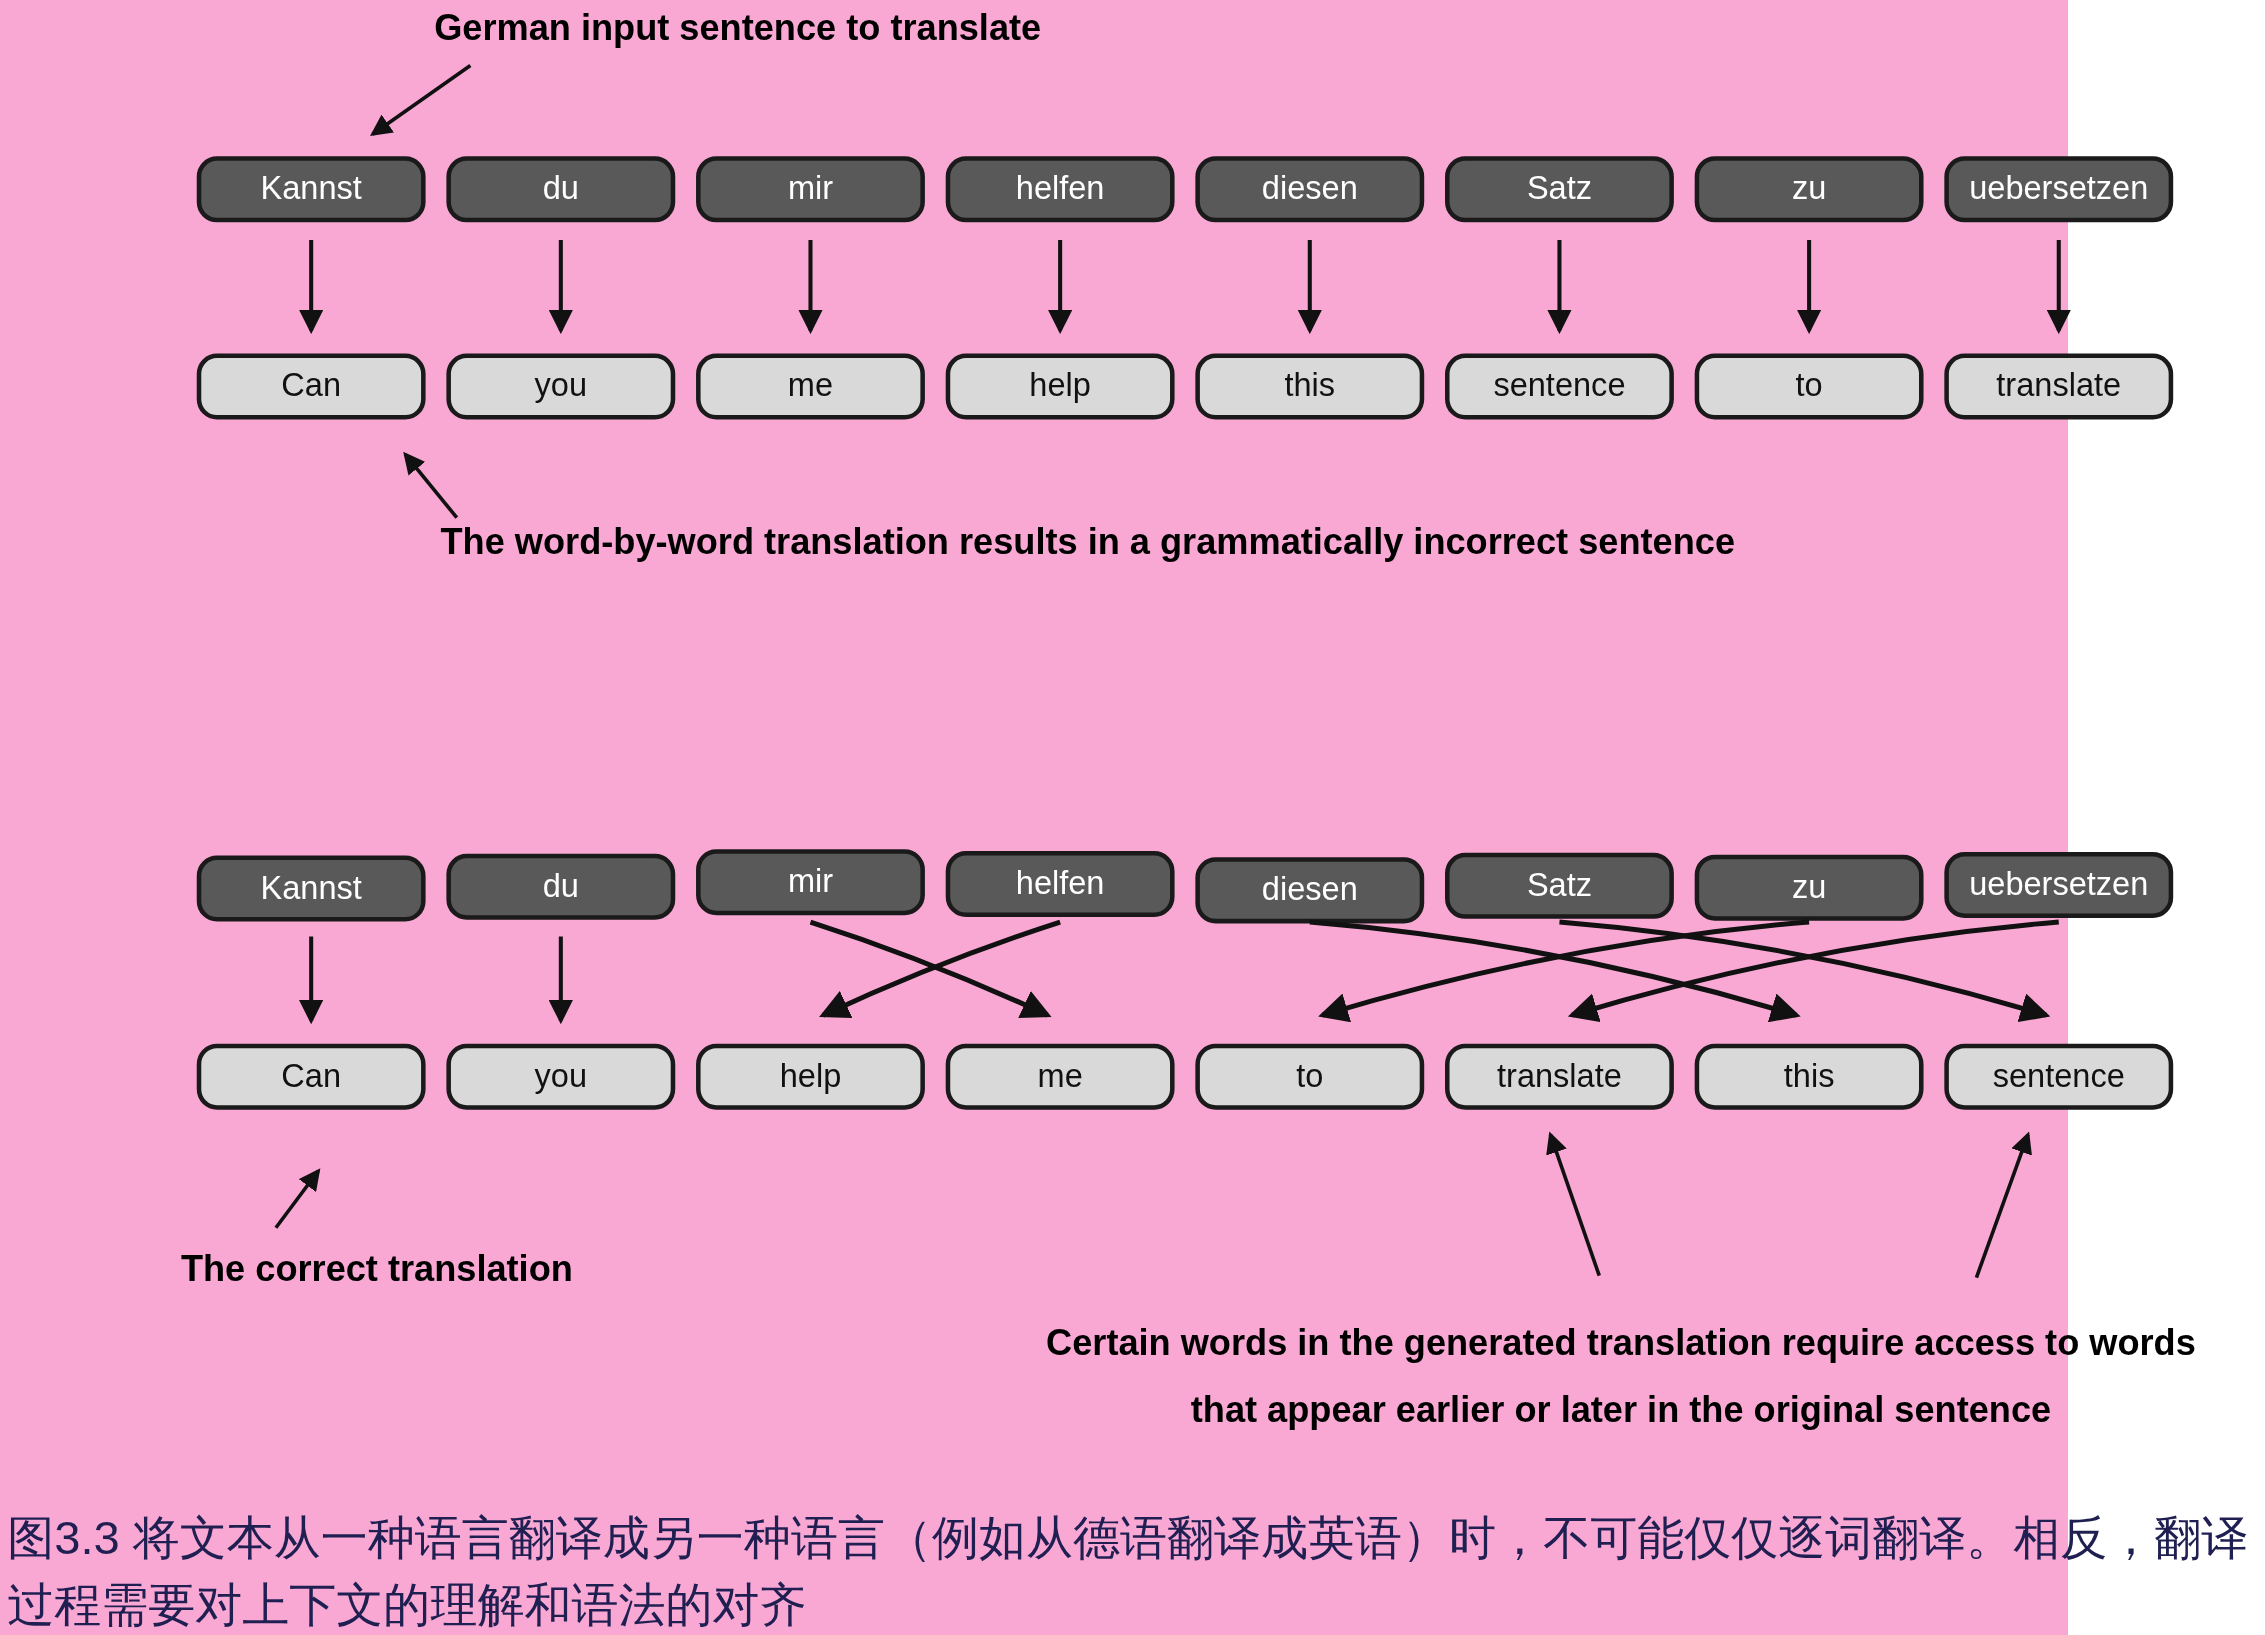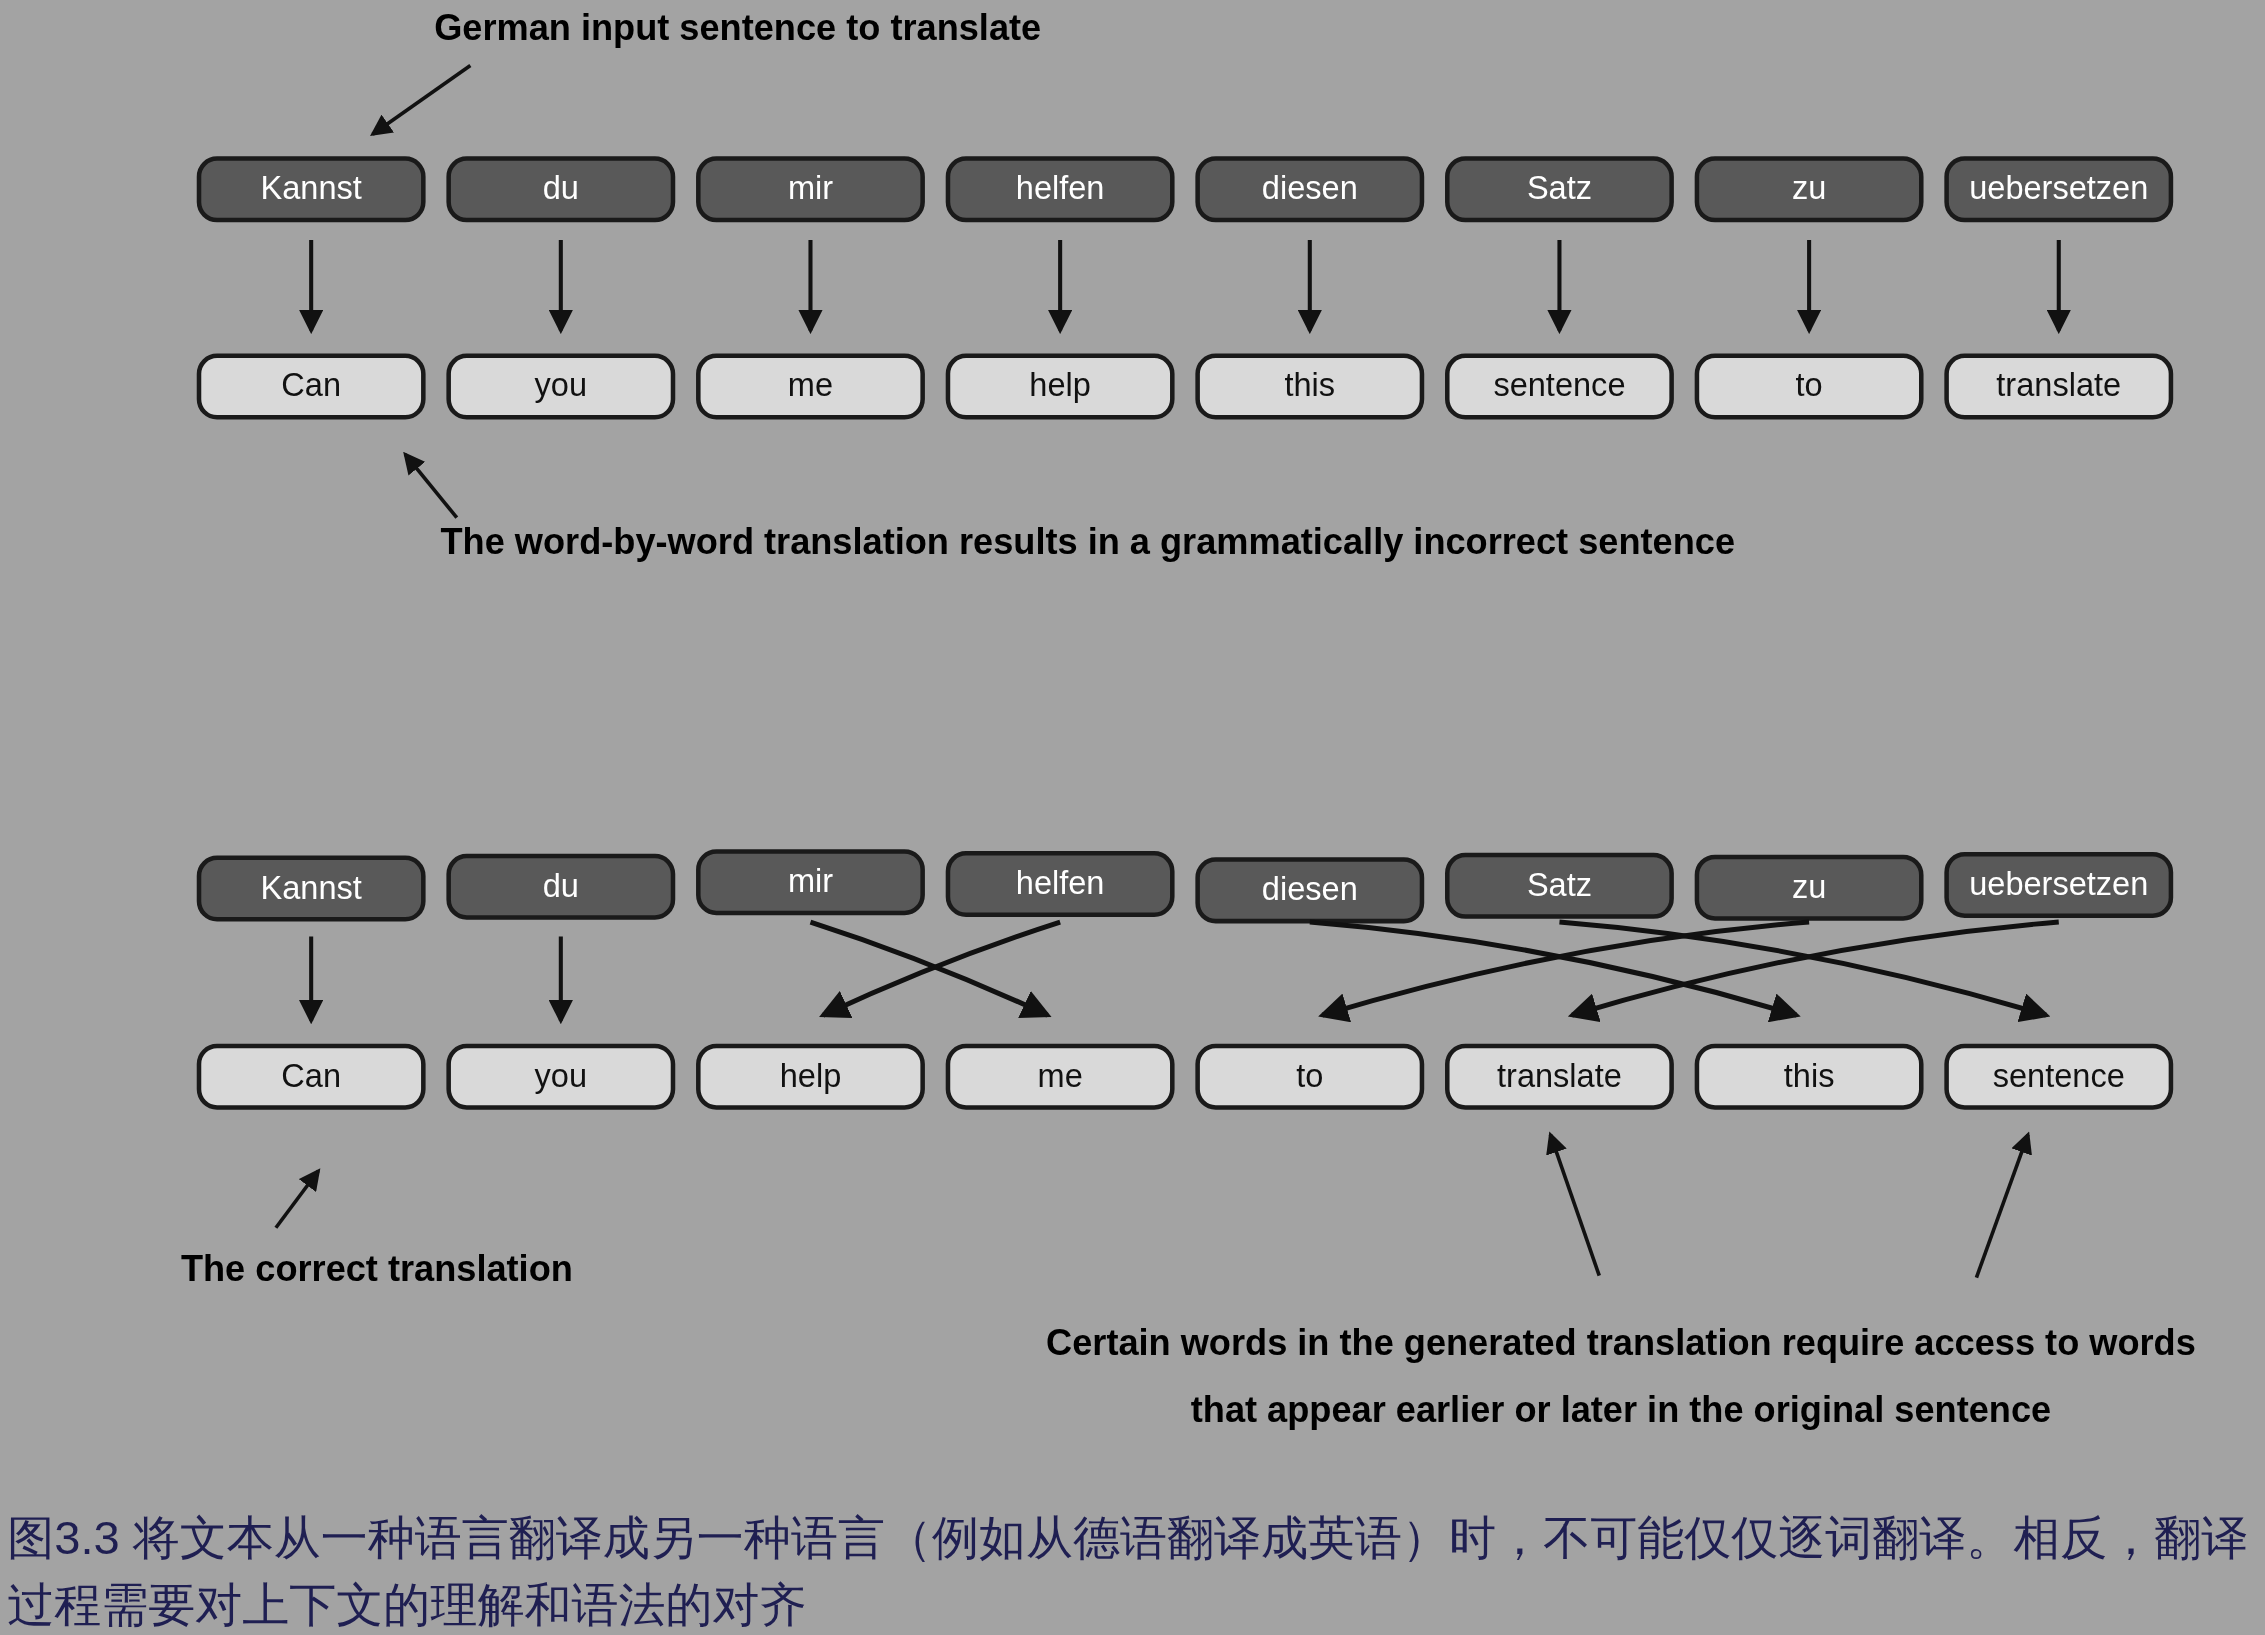--- a/index.html
+++ b/index.html
@@ -1,16 +1,16 @@
 <!DOCTYPE html>
 <html style="--annotation-color: #000000; --arrow-color: #111111; --box-border: #1a1a1a; --caption-color: #1f1f52;font-size:14.5px"><head>
 <meta charset="utf-8">
 <style>
   html,body{margin:0;padding:0;background:#ffffff;}
-  .figure-canvas{width:2265px;height:1636px;position:relative;background:#a3a3a3;}
+  .figure-canvas{width:2068px;height:1636px;position:relative;background:#f9a8d4;}
   svg{display:block;font-family:"Liberation Sans",sans-serif;}
   .ann-text{font-weight:bold;font-size:40px;fill:var(--annotation-color,#000);}
   .ann-arrow{stroke:var(--arrow-color,#111);stroke-width:4;fill:none;}
   .flow-arrow{stroke:var(--arrow-color,#111);stroke-width:4.5;fill:none;}
   .curve-arrow{stroke:var(--arrow-color,#111);stroke-width:5.5;fill:none;}
   .word-box-rect{stroke:var(--box-border,#1a1a1a);stroke-width:5;}
   .word-box-text{font-size:36px;}
   .caption-text{font-size:52px;fill:var(--caption-color,#1f1f52);}
 </style>
 </head>

